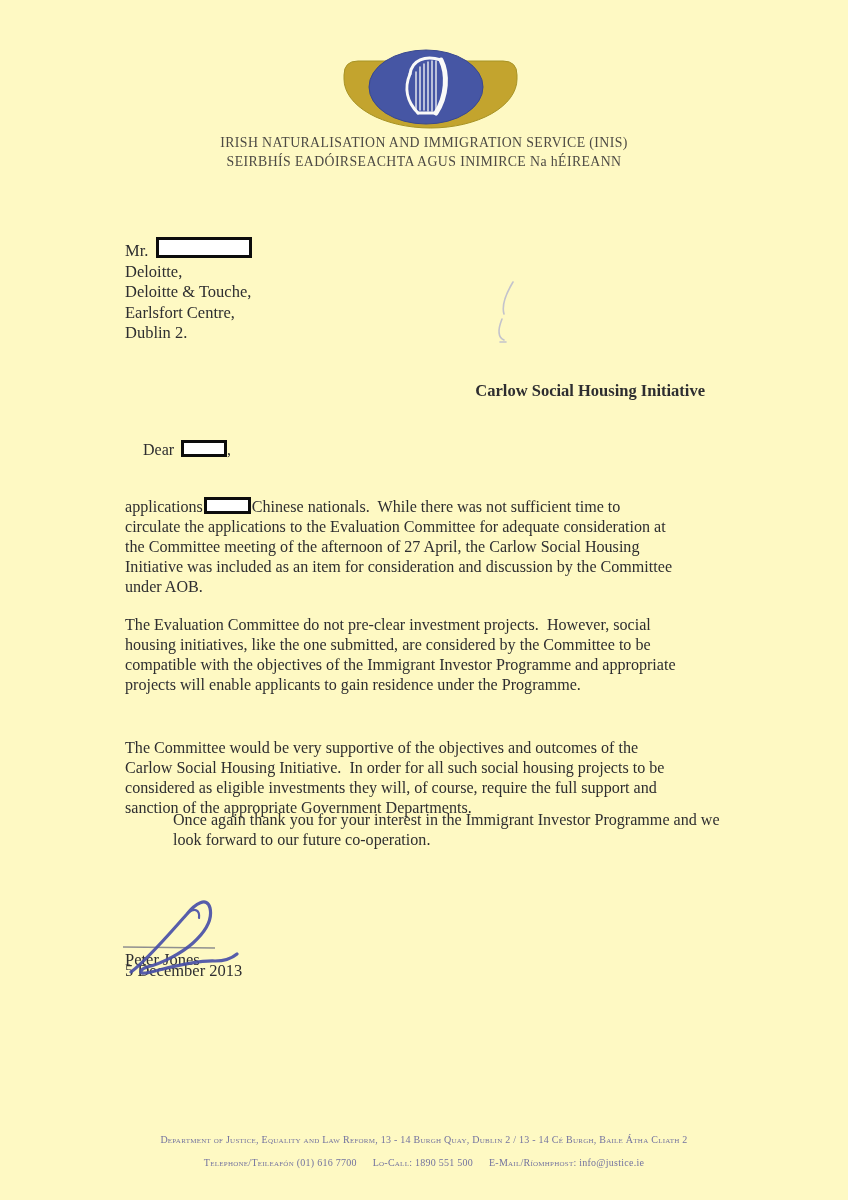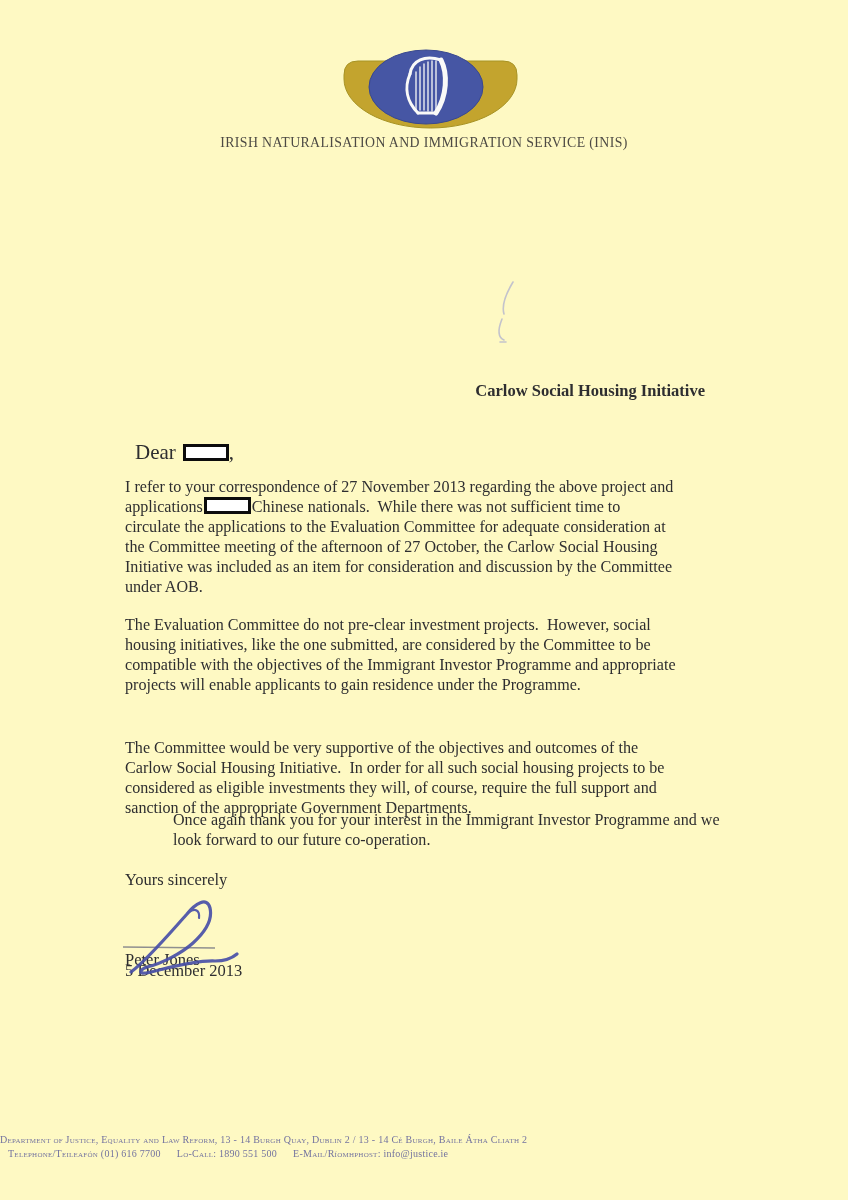--- a/index.html
+++ b/index.html
@@ -22,37 +22,37 @@
   .redact { display:inline-block; border:3px solid #0c0c0c; background:#fff; vertical-align:-2px; }
   .redact.mr   { width:90px; height:15px; margin-left:8px; }
   .redact.dear { width:40px; height:11px; margin-left:7px; }
   .redact.p1   { width:41px; height:11px; margin:0 1px; }
 
   .penmark { left:480px; top:272px; }
 
   .subject { left:125px; top:381px; width:580px; text-align:right;
              font-weight:bold; font-size:16.5px; }
 
-  .salutation { left:135px; top:440px; font-size:21px; }
+  .salutation { left:143px; top:440px; font-size:16px; }
 
   .para { left:125px; width:680px; font-size:16.1px; line-height:19.9px; }
   .p1 { top:477px; } .p2 { top:615px; } .p3 { top:712px;margin-top:26px; }
   .p4 { top:810px;margin-left:48px; } .closing { top:870px; font-size:16.5px; }
 
   
   .sig-svg { left:103px; top:884px; z-index:2; }
   .sig-name  { left:125px; top:950px; font-size:16.5px; z-index:1; }
   .sig-title { left:125px; top:971px; font-size:16.5px; }
   .sig-date  { left:125px; top:961px; font-size:16.5px;font-family:Liberation Serif, serif; }
 
   
-  .footer { top:1134px; left:0; width:848px; 
+  .footer { top:1134px; left:0; width:848px; text-align:center;
             color:#73739F; font-variant:small-caps; }
   .footer-line1 { font-size:10px; letter-spacing:0.25px; }
-  .footer-line2 { font-size:10px; letter-spacing:0.25px; margin-top:3px; }
+  .footer-line2 { font-size:10px; letter-spacing:0.25px; margin-top:12px; }
   .footer-line2 .seg { margin:0 8px; }
   .footer-email { font-variant:normal; }
 </style>
 </head>
 <body>
 
 <div class="page">
 
   <svg class="abs logo" width="200" height="105" viewBox="0 0 200 105">
     <path d="M 19 47 Q 19 33 33 33 L 178 33 Q 192 33 192 47 L 192 51 A 86.5 49 0 0 1 19 51 Z" fill="#C3A42E" stroke="#A79324" stroke-width="1"></path>
@@ -66,54 +66,61 @@
       <path d="M 95 39 L 95 82" stroke-width="1.3"></path>
       <path d="M 99 36 L 99 82" stroke-width="1.3"></path>
       <path d="M 103 34 L 103 83" stroke-width="1.3"></path>
       <path d="M 107 33 L 107 83" stroke-width="1.3"></path>
       <path d="M 111 33 L 111 84" stroke-width="1.3"></path>
     </g>
   </svg>
 
   <div class="abs lh-text">
     <div class="lh-line1">IRISH NATURALISATION AND IMMIGRATION SERVICE (INIS)</div>
+    <div class="lh-line2">SEIRBHÍS EADÓIRSEACHTA AGUS INIMIRCE Na hÉIREANN</div>
   </div>
 
+  <div class="abs recipient">
+    <div><span>Mr.</span><span class="redact mr"></span></div>
+    <span class="pre">Deloitte,
+Deloitte &amp; Touche,
+Earlsfort Centre,
+Dublin 2.</span>
+  </div>
 
   <svg class="abs penmark" width="50" height="80" viewBox="0 0 50 80">
     <g stroke="#C3C3CC" fill="none" stroke-width="1.6" stroke-linecap="round">
       <path d="M 33 10 C 27 20, 21 32, 24 42"></path>
       <path d="M 22 47 C 18 57, 17 65, 24 68"></path>
       <path d="M 20 70 L 26 70"></path>
     </g>
   </svg>
 
   <div class="abs subject">Carlow Social Housing Initiative</div>
 
   <div class="abs salutation"><span>Dear</span><span class="redact dear"></span><span>,</span></div>
 
-  <div class="abs para p1"><span class="pre">I refer to your correspondence of 27 November 2013 regarding the above project and</span><br><span class="pre">applications</span><span class="redact p1"></span><span class="pre">Chinese nationals.  While there was not sufficient time to</span><br><span class="pre">circulate the applications to the Evaluation Committee for adequate consideration at
-the Committee meeting of the afternoon of 27 October, the Carlow Social Housing
+  <div class="abs para p1"><br><span class="pre">applications</span><span class="redact p1"></span><span class="pre">Chinese nationals.  While there was not sufficient time to</span><br><span class="pre">circulate the applications to the Evaluation Committee for adequate consideration at
+the Committee meeting of the afternoon of 27 April, the Carlow Social Housing
 Initiative was included as an item for consideration and discussion by the Committee
 under AOB.</span></div>
 
   <div class="abs para p2"><span class="pre">The Evaluation Committee do not pre-clear investment projects.  However, social
 housing initiatives, like the one submitted, are considered by the Committee to be
 compatible with the objectives of the Immigrant Investor Programme and appropriate
 projects will enable applicants to gain residence under the Programme.</span></div>
 
   <div class="abs para p3"><span class="pre">The Committee would be very supportive of the objectives and outcomes of the
 Carlow Social Housing Initiative.  In order for all such social housing projects to be
 considered as eligible investments they will, of course, require the full support and
 sanction of the appropriate Government Departments.</span></div>
 
   <div class="abs para p4"><span class="pre">Once again thank you for your interest in the Immigrant Investor Programme and we
 look forward to our future co-operation.</span></div>
 
-  <div class="abs para closing">Yours sincerely</div>
 
   <svg class="abs sig-svg" width="160" height="95" viewBox="0 0 160 95">
     <line x1="20" y1="63" x2="112" y2="64" stroke="#8F8F8F" stroke-width="1.4"></line>
     <g stroke="#4950A8" fill="none" stroke-linecap="round" stroke-linejoin="round" opacity="0.92">
       <path stroke-width="3.2" d="M 28 88 C 44 76, 66 50, 84 30 C 92 20, 104 12, 107 24 C 110 37, 100 50, 90 59 C 79 69, 58 80, 44 83 C 38 85, 34 90, 43 89 C 55 87, 88 76, 112 77 C 120 77, 128 75, 134 70"></path>
       <path stroke-width="2.2" d="M 86 28 C 92 24, 97 26, 96 34"></path>
     </g>
   </svg>
 
   <div class="abs sig-name">Peter Jones</div>

